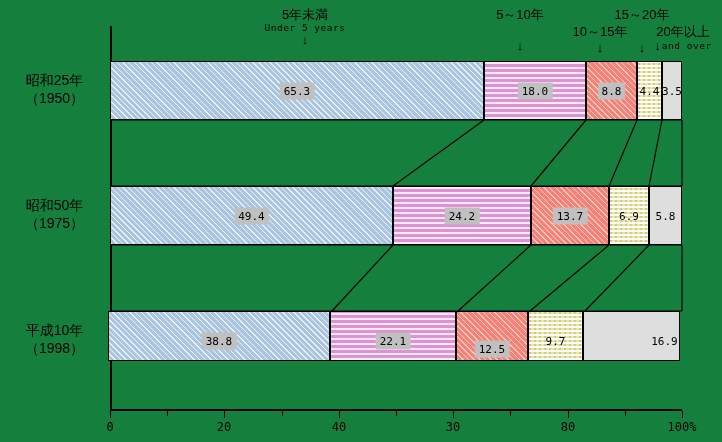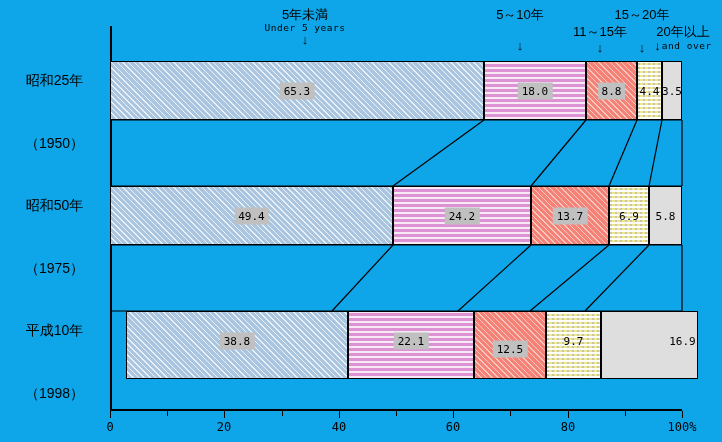--- a/index.html
+++ b/index.html
@@ -14,21 +14,21 @@
     position: relative;
     overflow: hidden;
     color: #000;
   }
 
   #chart-root {
     position: absolute;
     left: 0; top: 0;
     width: 722px;
     height: 442px;
-    background: #0ea5e9;
+    background: #15803d;
   }
 
   
   .callout {
     position: absolute;
     text-align: center;
     line-height: 1.05;
     white-space: nowrap;
   }
   .callout .jp {
@@ -80,21 +80,21 @@
   
   .rowlabel {
     position: absolute;
     text-align: center;
     font-size: 14px;
     line-height: 1.25;
     white-space: nowrap;
     width: 105px;
     left: 2px;
   }
-  .rowlabel .l2 { display: block; margin-top: 45px; }
+  .rowlabel .l2 { display: block; }
 
   
   .bar {
     position: absolute;
     box-sizing: border-box;
   }
   .seg {
     position: absolute;
     top: 0;
     height: 100%;
@@ -176,21 +176,21 @@
     <span class="en">Under 5 years</span>
     <span class="arrow">↓</span>
   </div>
 
   <div class="callout" style="left:468px; top:8px; width:104px;">
     <span class="jp">5～10年</span>
     <span class="arrow" style="margin-top:17px;">↓</span>
   </div>
 
   <div class="callout" style="left:551px; top:25px; width:98px;">
-    <span class="jp">11～15年</span>
+    <span class="jp">10～15年</span>
     <span class="arrow" style="margin-top:2px;">↓</span>
   </div>
 
   <div class="callout" style="left:596px; top:8px; width:92px;">
     <span class="jp">15～20年</span>
     <span class="arrow" style="margin-top:19px;">↓</span>
   </div>
 
   <div class="callout" style="left:640px; top:25px; width:86px;">
     <span class="jp">20年以上</span>
@@ -270,21 +270,21 @@
       <div class="vallabel" style="left: 460px; top: 29.5px; transform: translate(-50%, -50%); position: absolute;">13.7</div>
       <div class="seg" style="left: 499px; width: 40px;">
         <div class="seg-fill p-yellow"></div>
       </div>
       <div class="vallabel nobox" style="left: 519px; top: 29.5px; transform: translate(-50%, -50%); position: absolute;">6.9</div>
       <div class="seg" style="left: 539px; width: 33px;">
         <div class="seg-fill p-white"></div>
       </div>
       <div class="vallabel nobox" style="left: 555.5px; top: 29.5px; transform: translate(-50%, -50%); position: absolute;">5.8</div>
     </div>
-  <div class="bar" id="bar-2" style="left: 126px; top: 311px; width: 572px; height: 68px;">
+  <div class="bar" id="bar-2" style="left: 108px; top: 311px; width: 572px; height: 50px;">
       <div class="seg" style="left: 0px; width: 222px;">
         <div class="seg-fill p-blue"></div>
       </div>
       <div class="vallabel" style="left: 111px; top: 29.5px; transform: translate(-50%, -50%); position: absolute;">38.8</div>
       <div class="seg" style="left: 222px; width: 126px;">
         <div class="seg-fill p-pink"></div>
       </div>
       <div class="vallabel" style="left: 285px; top: 29.5px; transform: translate(-50%, -50%); position: absolute;">22.1</div>
       <div class="seg" style="left: 348px; width: 72px;">
         <div class="seg-fill p-red"></div>
@@ -308,18 +308,18 @@
       <div class="tick" style="left: 339px; top: 411px; height: 7px;"></div>
       <div class="tick" style="left: 396px; top: 411px; height: 5px;"></div>
       <div class="tick" style="left: 453px; top: 411px; height: 7px;"></div>
       <div class="tick" style="left: 510px; top: 411px; height: 5px;"></div>
       <div class="tick" style="left: 568px; top: 411px; height: 7px;"></div>
       <div class="tick" style="left: 625px; top: 411px; height: 5px;"></div>
       <div class="tick" style="left: 682px; top: 411px; height: 7px;"></div>
       <div class="xlabel" style="left: 70px; width: 80px; top: 420px;">0</div>
       <div class="xlabel" style="left: 184px; width: 80px; top: 420px;">20</div>
       <div class="xlabel" style="left: 299px; width: 80px; top: 420px;">40</div>
-      <div class="xlabel" style="left: 413px; width: 80px; top: 420px;">60</div>
+      <div class="xlabel" style="left: 413px; width: 80px; top: 420px;">30</div>
       <div class="xlabel" style="left: 528px; width: 80px; top: 420px;">80</div>
       <div class="xlabel" style="left: 642px; width: 80px; top: 420px;">100%</div>
     </div>
 
 </div>
 
 </body></html>

